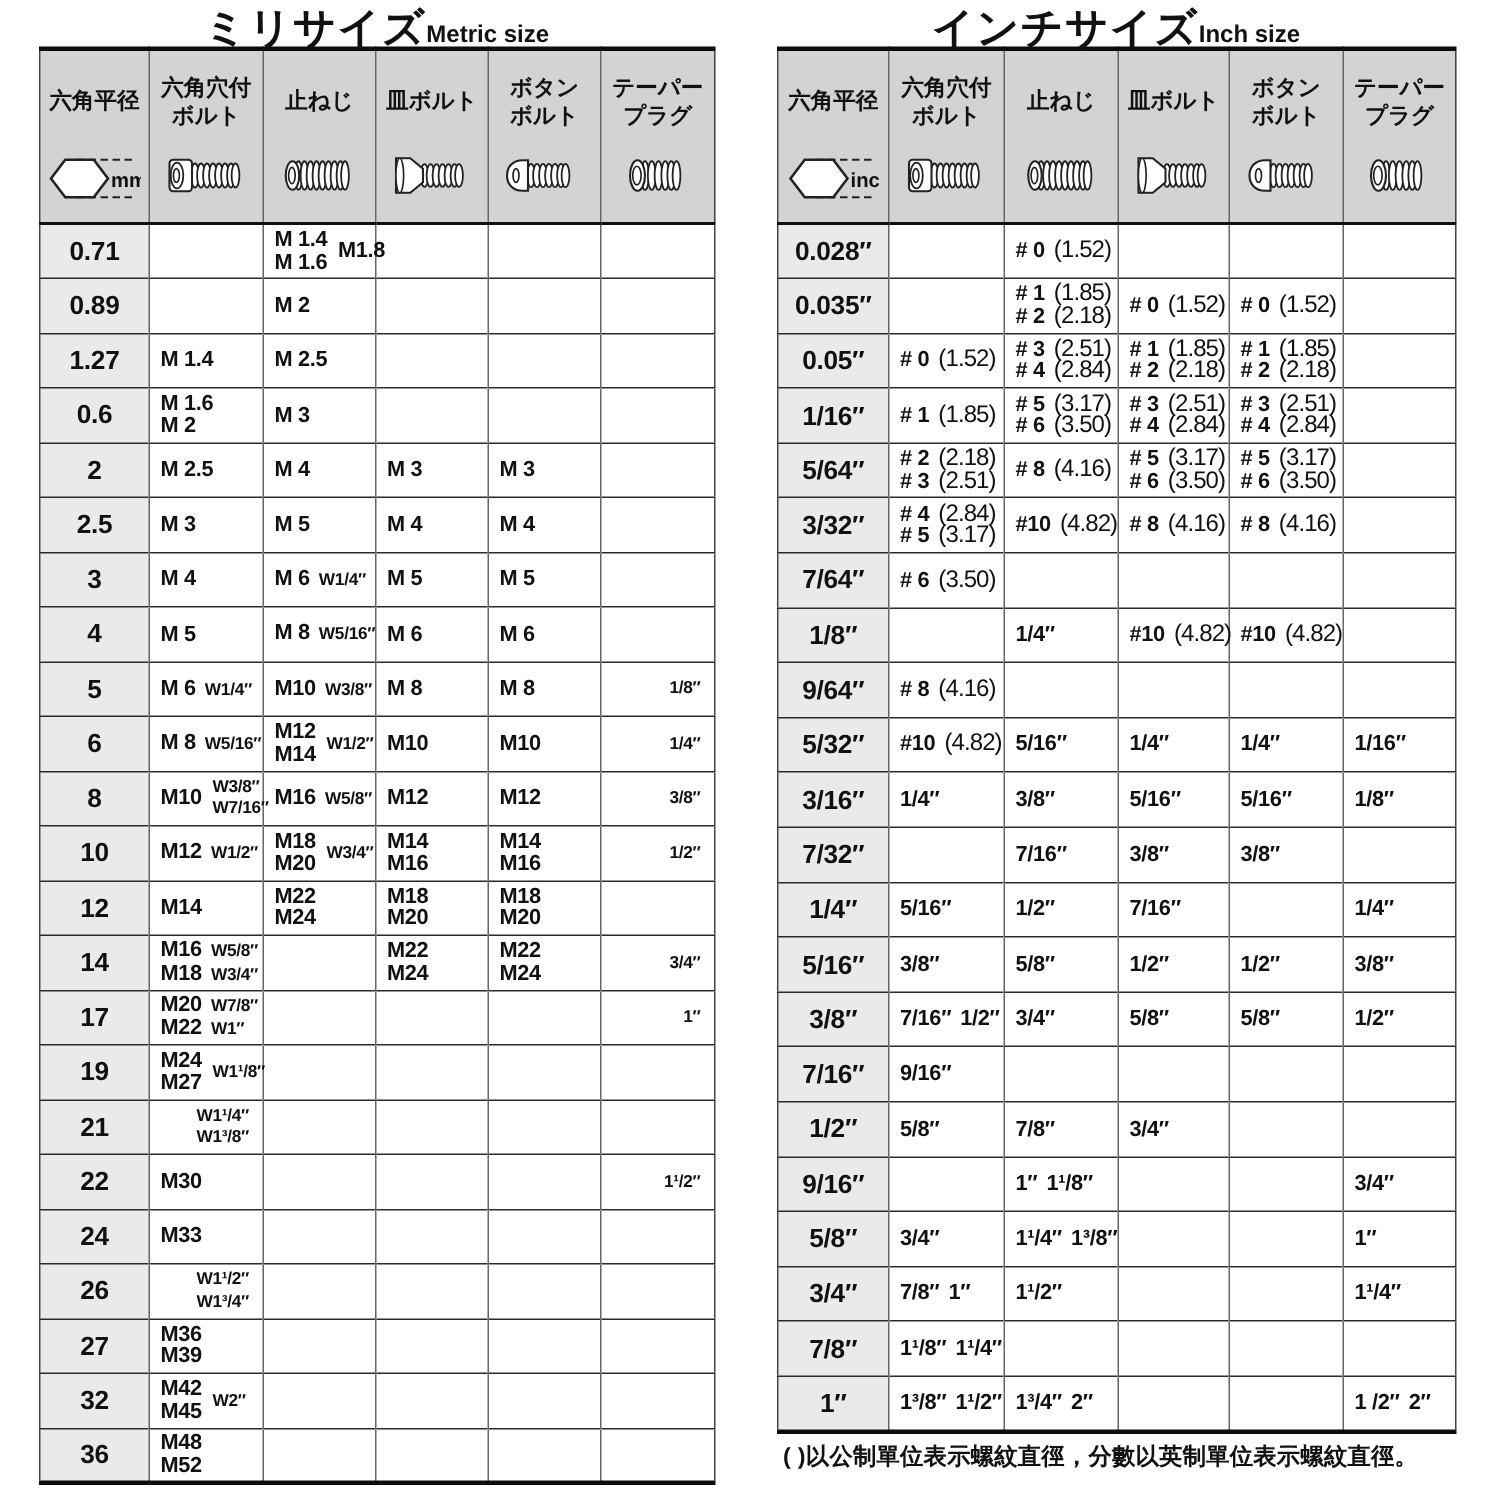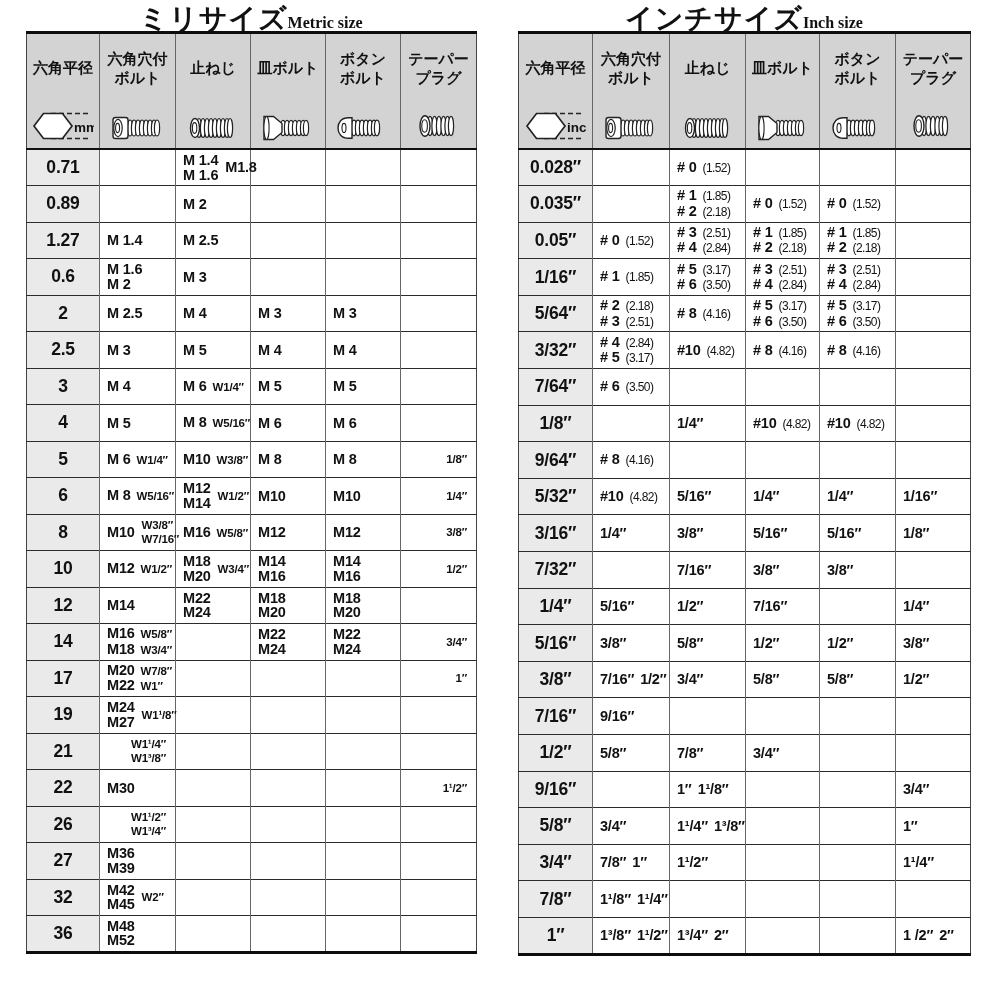--- a/index.html
+++ b/index.html
@@ -5,47 +5,47 @@
   * { box-sizing: border-box; margin: 0; padding: 0; }
   body { background: #fff; font-family: "Liberation Sans", sans-serif; color: #111; }
   .page { position: relative; width: 1000px; height: 1000px; background: #fff; overflow: hidden; }
 
   .tblsec { position: absolute; top: 0; }
   .tblsec.metric { left: 26px; width: 450px; }
   .tblsec.inch   { left: 518px; width: 452px; }
 
   .t-row { display: flex; justify-content: center; align-items: baseline; height: 31px; }
   .t-jp { font-size: 28px; font-weight: 800; letter-spacing: 1px; }
-  .t-en { font-size: 16px; font-weight: 700; font-family: Liberation Serif, serif; }
+  .t-en { font-size: 16px; font-weight: 700; }
 
   table { border-collapse: collapse; table-layout: fixed; width: 100%;
           border-left: 1.6px solid #444; border-right: 1.6px solid #444;
           border-top: 3px solid #0d0d0d; border-bottom: 3px solid #0d0d0d; }
   th, td { border-left: 1.4px solid #666; vertical-align: middle; }
   th:first-child, td:first-child { border-left: none; }
   thead th { background: #d3d3d3; border-bottom: 2.6px solid #111; padding: 0; }
   tbody tr > * { border-top: 1.7px solid #2b2b2b; }
   tbody tr:first-child > * { border-top: none; }
   .metric tbody tr { height: 36.5px; }
   .inch tbody tr { height: 36.6px; }
 
   .h-label { height: 68px; display: flex; align-items: center; justify-content: center;
              white-space: pre-line; font-size: 15px; font-weight: 700; line-height: 1.3; text-align: center; }
-  .h-icon { height: 46px; display: flex; align-items: flex-end; justify-content: center; padding-bottom: 5px; }
+  .h-icon { height: 46px; display: flex; align-items: flex-start; justify-content: center; padding-bottom: 15px; }
 
   th.rl { background: #eaeaea; font-size: 17.5px; font-weight: 700; text-align: center; letter-spacing: -0.2px; }
   td { background: #fff; }
 
   .cw { display: flex; align-items: center; gap: 7px; padding: 1px 3px 1px 7px; }
   .cw.r { justify-content: flex-end; padding-right: 9px; }
   .lines { display: flex; flex-direction: column; justify-content: center; }
   .line { display: flex; align-items: baseline; gap: 6px; white-space: nowrap; line-height: 14.5px; }
   .sg-b { font-size: 14.5px; font-weight: 700; letter-spacing: -0.2px; }
   .sg-s { font-size: 11.5px; font-weight: 700; letter-spacing: -0.2px; }
-  .sg-p { font-size: 12px; font-weight: 500; letter-spacing: -0.6px; }
+  .sg-p { font-size: 16px; font-weight: 500; letter-spacing: -0.6px; }
 
   .footnote { position: absolute; left: 522px; top: 961px; width: 470px;
               font-size: 15.5px; font-weight: 700; letter-spacing: 0.2px; }
 
   svg .ln { stroke: #222; fill: none; }
   svg .sh { stroke: #222; fill: #fff; }
 </style>
 </head>
 <body>
 
@@ -837,20 +837,36 @@
               <div class="cw r">
                 <div class="lines">
                   <div class="line">
                     <span class="sg-s">1¹/2″</span>
                   </div>
                 </div>
               </div>
             </td>
           </tr>
           <tr>
+            <th class="rl">24</th>
+            <td>
+              <div class="cw">
+                <div class="lines">
+                  <div class="line">
+                    <span class="sg-b">M33</span>
+                  </div>
+                </div>
+              </div>
+            </td>
+            <td></td>
+            <td></td>
+            <td></td>
+            <td></td>
+          </tr>
+          <tr>
             <th class="rl">26</th>
             <td>
               <div class="cw r">
                 <div class="lines">
                   <div class="line">
                     <span class="sg-s">W1¹/2″</span>
                   </div>
                   <div class="line">
                     <span class="sg-s">W1³/4″</span>
                   </div>
@@ -1838,13 +1854,14 @@
                     <span class="sg-b">2″</span>
                   </div>
                 </div>
               </div>
             </td>
           </tr>
         </tbody>
     </table>
   </section>
 
+  <div class="footnote">( )以公制單位表示螺紋直徑，分數以英制單位表示螺紋直徑。</div>
 </div>
 
 </body></html>

